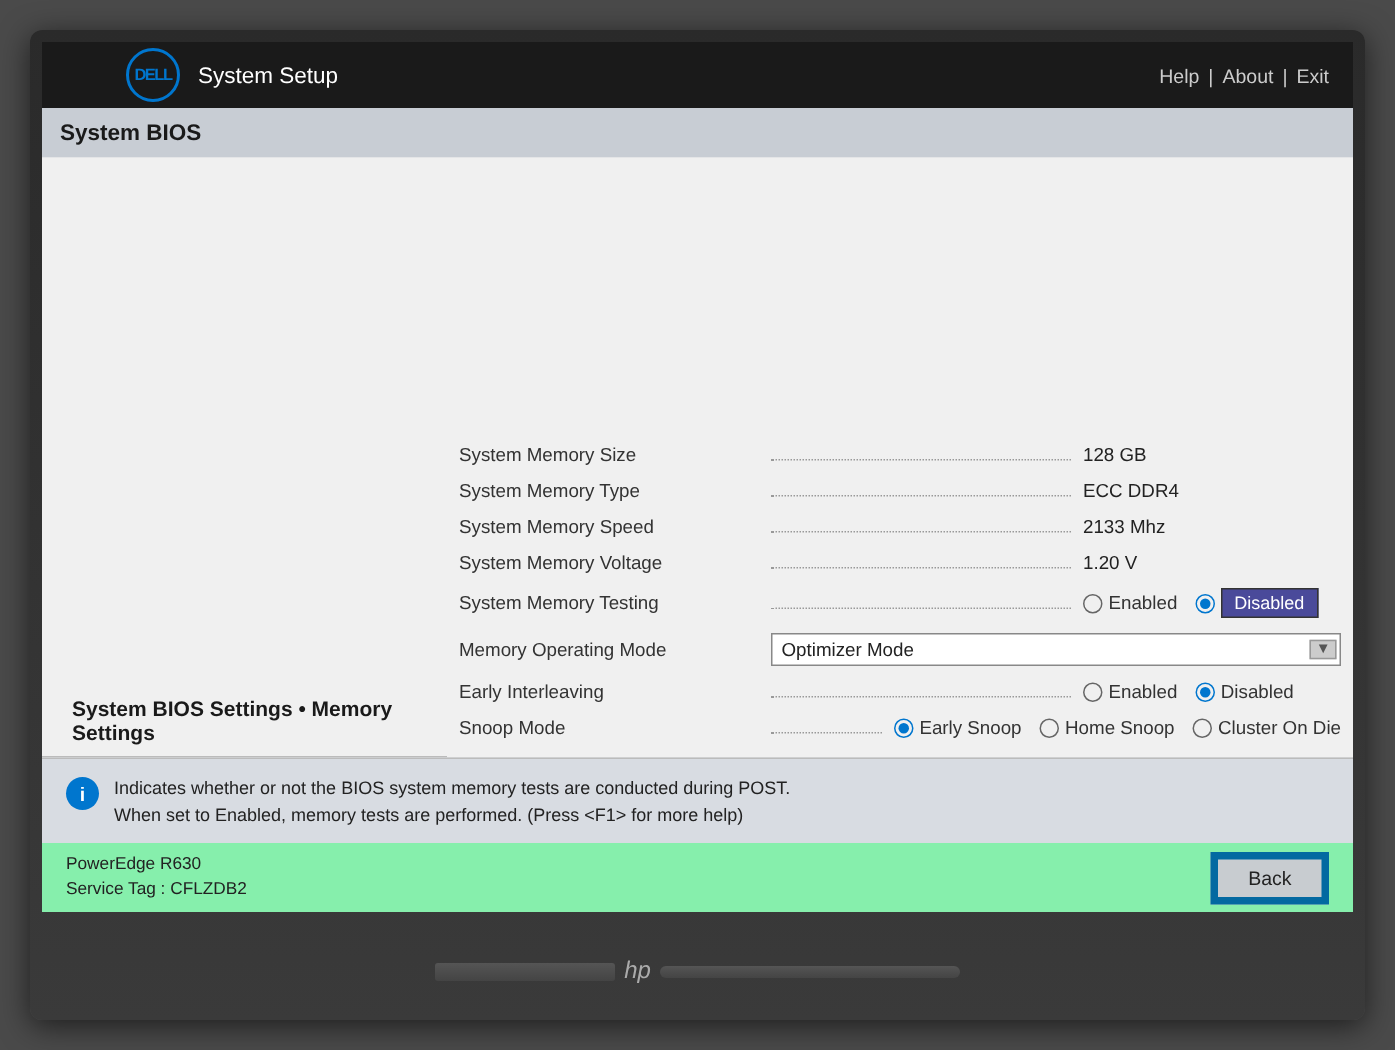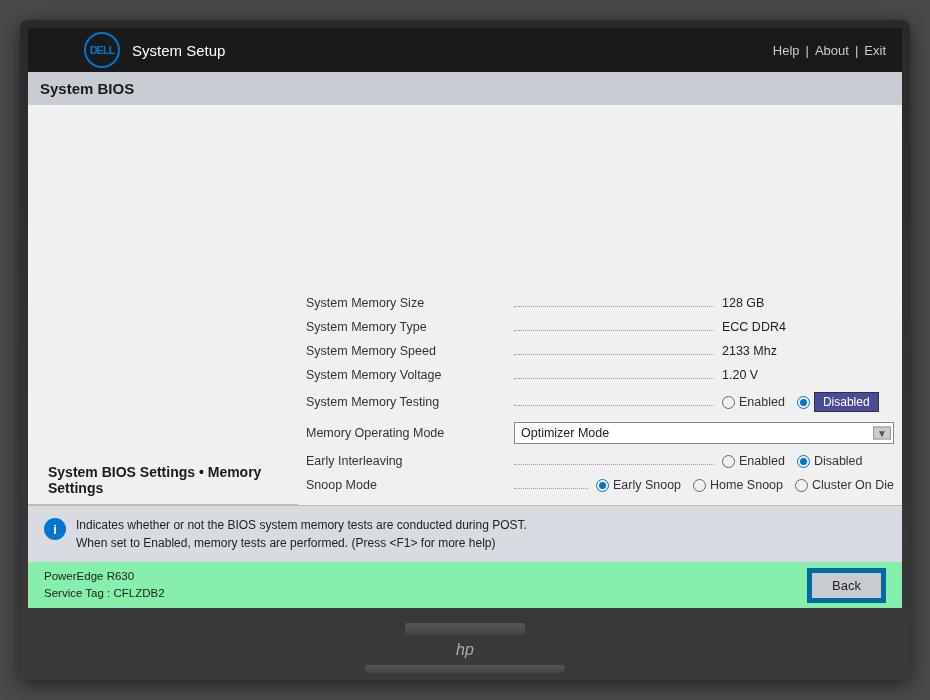--- a/index.html
+++ b/index.html
@@ -254,21 +254,21 @@
       padding: 5px 20px;
       font-size: 13px;
       cursor: pointer;
       color: #222;
     }
 
     
     .monitor-bottom {
       height: 80px;
       display: flex;
-      flex-direction: column;
+      flex-direction: row;
       align-items: center;
       justify-content: center;
       gap: 6px;
     }
     .monitor-stand-top {
       width: 120px;
       height: 12px;
       background: linear-gradient(to bottom, #555, #444);
       border-radius: 2px;
     }

